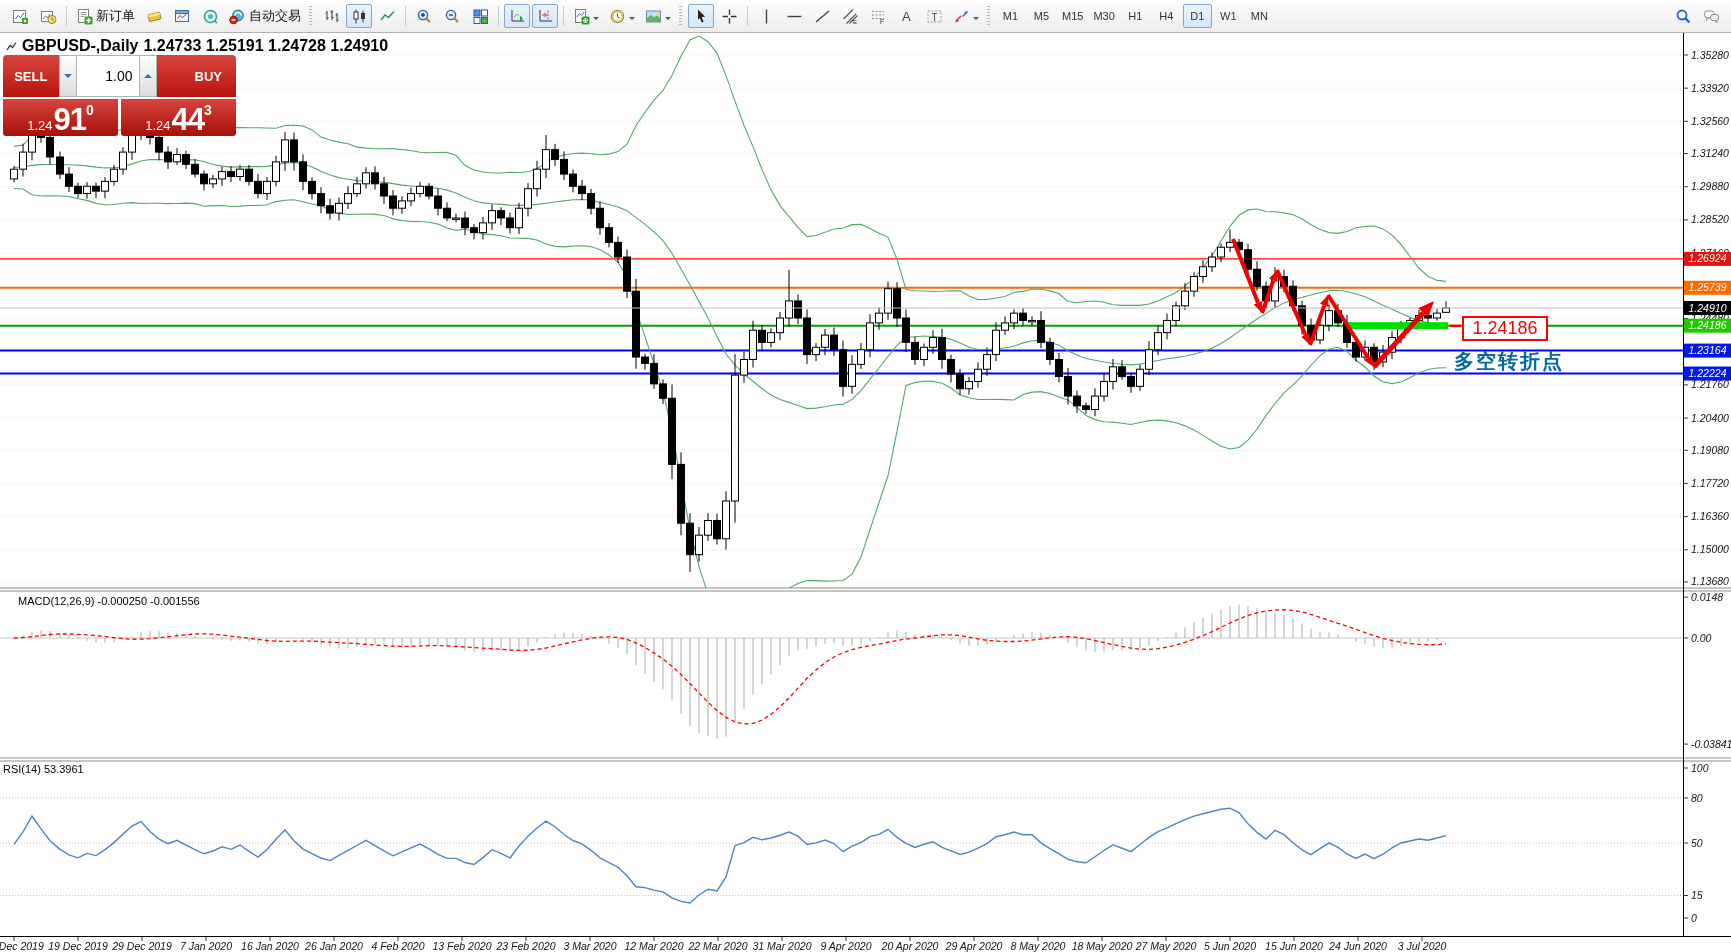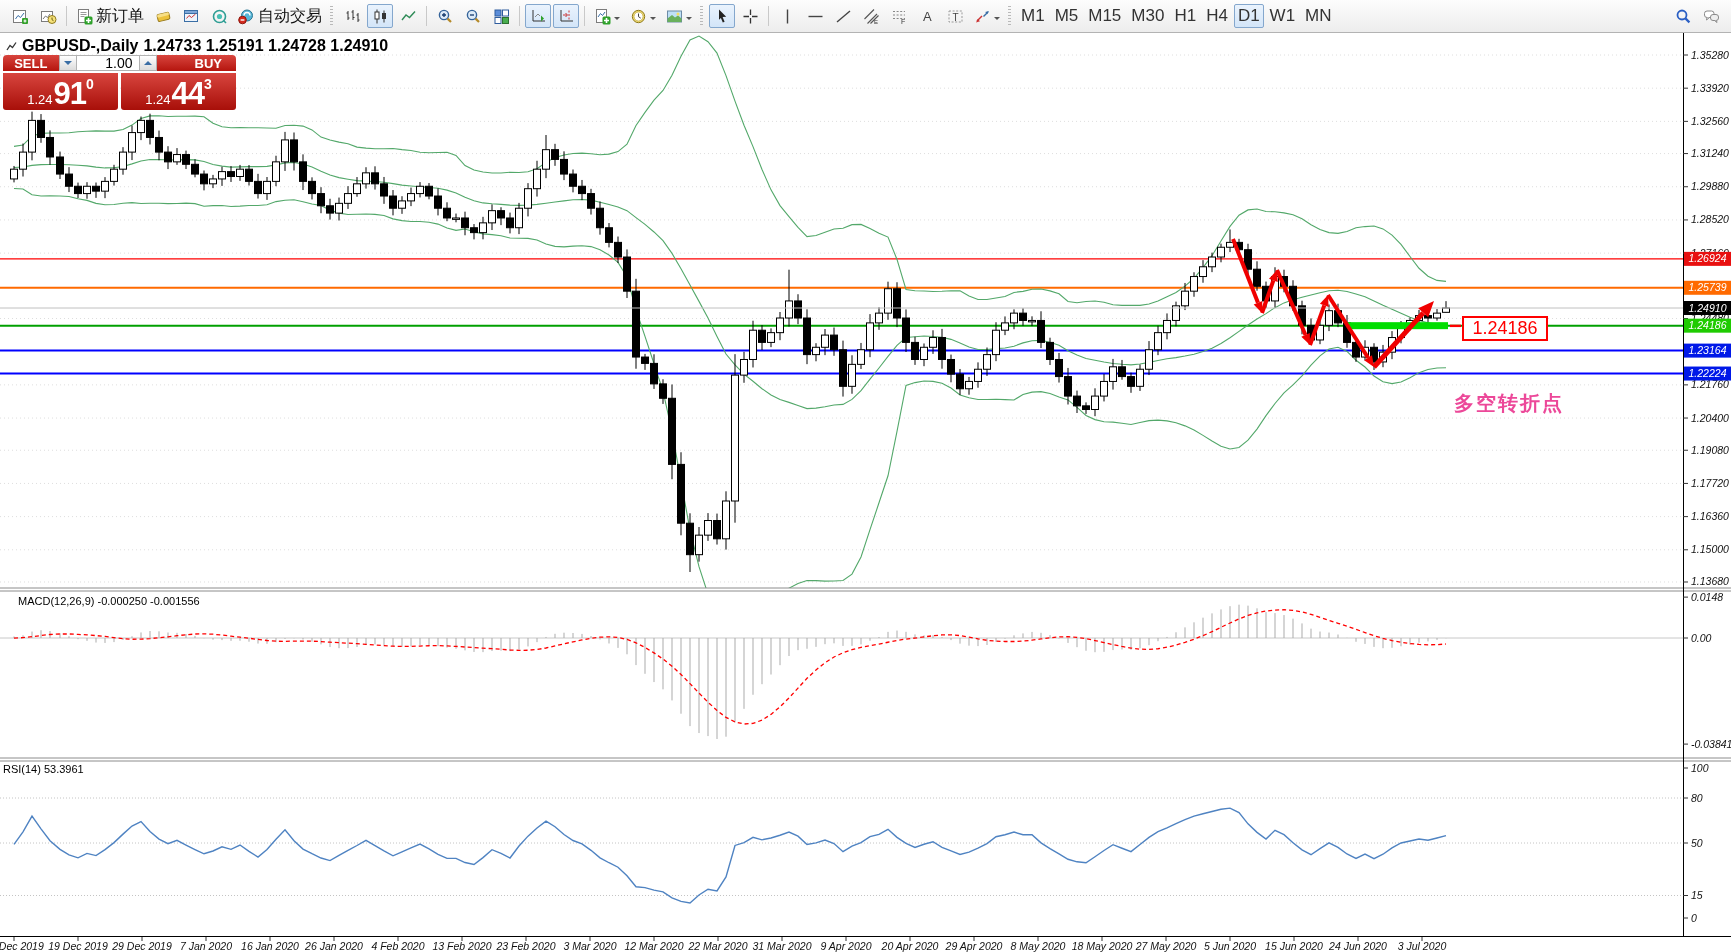--- a/index.html
+++ b/index.html
@@ -6,35 +6,35 @@
   #app{position:relative;width:1731px;height:952px;background:#fff;overflow:hidden;
        font-family:"Liberation Sans",sans-serif;-webkit-font-smoothing:antialiased;}
   
   #toolbar{position:absolute;left:0;top:0;width:1731px;height:33px;box-sizing:border-box;
     display:flex;align-items:center;padding:0 6px;z-index:10;
     background:linear-gradient(#fdfdfd,#ededed);border-bottom:1px solid #b3b3b3;}
   .tb{height:24px;min-width:26px;display:inline-flex;align-items:center;justify-content:center;
     background:transparent;border:1px solid transparent;border-radius:2px;margin:0 1px;padding:0 3px;gap:3px;cursor:default;}
   .tb.active{border-color:#84a7cd;background:linear-gradient(#eaf3fd,#d3e5f8);}
   .tb svg{width:17px;height:17px;display:block;}
-  .tb .lbl{font-size:16px;color:#111;white-space:nowrap;}
+  .tb .lbl{font-size:13px;color:#111;white-space:nowrap;}
   .sep{width:1px;height:20px;background:#c9c9c9;margin:0 4px;}
   .grip{width:3px;height:20px;margin:0 5px 0 3px;
     background:repeating-linear-gradient(180deg,#b9b9b9 0 1px,transparent 1px 3px);}
   .caret{width:0;height:0;border:3.5px solid transparent;border-top-color:#555;margin-top:7px;}
-  .tf{font-size:17px;color:#333;min-width:29px;font-weight:normal;}
+  .tf{font-size:11px;color:#333;min-width:29px;font-weight:normal;}
   #tb-right{margin-left:auto;display:flex;align-items:center;}
   
   #svg-host{position:absolute;inset:0;z-index:1;font-style:italic;}
   #chart-title{position:absolute;left:6px;top:37px;z-index:3;font-size:16px;font-weight:bold;color:#000;
     display:flex;align-items:center;gap:5px;}
   #chart-title svg{width:11px;height:11px;}
   
   #trade-panel{position:absolute;left:3px;top:55px;width:233px;z-index:4;}
-  #tp-row1{display:flex;height:16px;border-radius:6px;}
+  #tp-row1{display:flex;height:42px;border-radius:6px;}
   .tpbtn{flex:1.1;background:linear-gradient(#d8453e,#b5150e);color:#fff;font-weight:bold;font-size:13px;
     display:flex;align-items:center;justify-content:center;}
   #tp-sell{border-radius:4px 0 0 0;}
   #tp-buy{border-radius:0 4px 0 0;padding-left:24px;}
   .spin{width:18px;box-sizing:border-box;background:linear-gradient(#fff,#dcdcdc);border:1px solid #b2b2b2;
     display:flex;align-items:center;justify-content:center;}
   .tri-dn{width:0;height:0;border:4px solid transparent;border-top-color:#3a6ea5;margin-top:4px;}
   .tri-up{width:0;height:0;border:4px solid transparent;border-bottom-color:#3a6ea5;margin-bottom:4px;}
   #tp-vol{width:62px;box-sizing:border-box;border:1px solid #b2b2b2;border-left:none;border-right:none;
     text-align:right;font-size:14px;padding:0 6px;font-family:"Liberation Sans",sans-serif;}
@@ -970,15 +970,15 @@
         <span class="px-small">1.24</span>
         <span class="px-big">44</span>
         <span class="px-sup">3</span>
       </div>
     </div>
   </div>
 
   <div id="macd-label">MACD(12,26,9) -0.000250 -0.001556</div>
   <div id="rsi-label">RSI(14) 53.3961</div>
   <div id="callout" style="color: rgb(255, 0, 0); border-color: rgb(255, 0, 0);">1.24186</div>
-  <div id="note" style="color: #ec4899; margin-top: 42px;">多空转折点</div>
+  <div id="note" style="color: #0369a1;">多空转折点</div>
 
 </div>
 
 </body></html>

